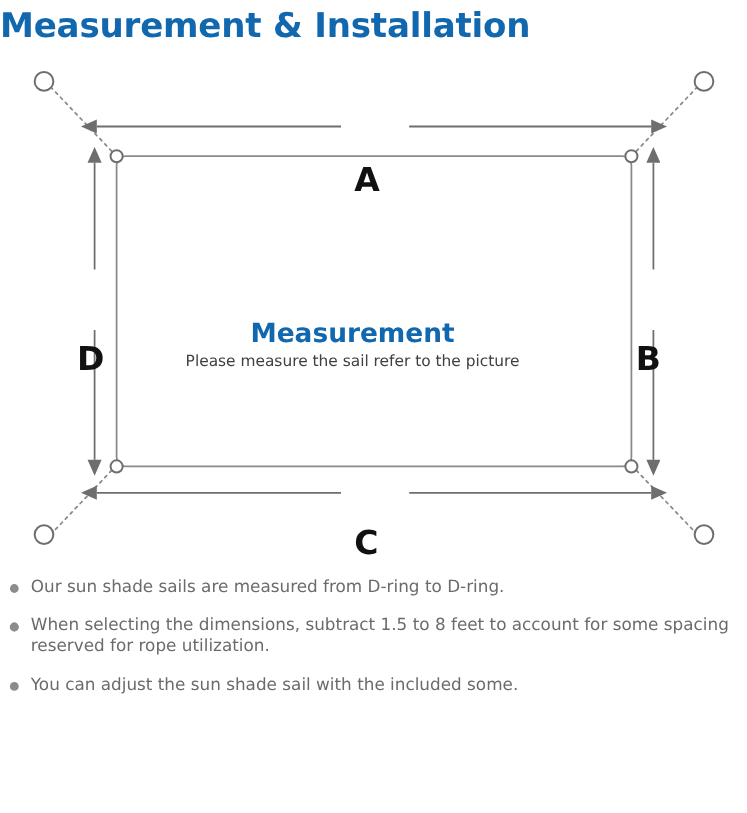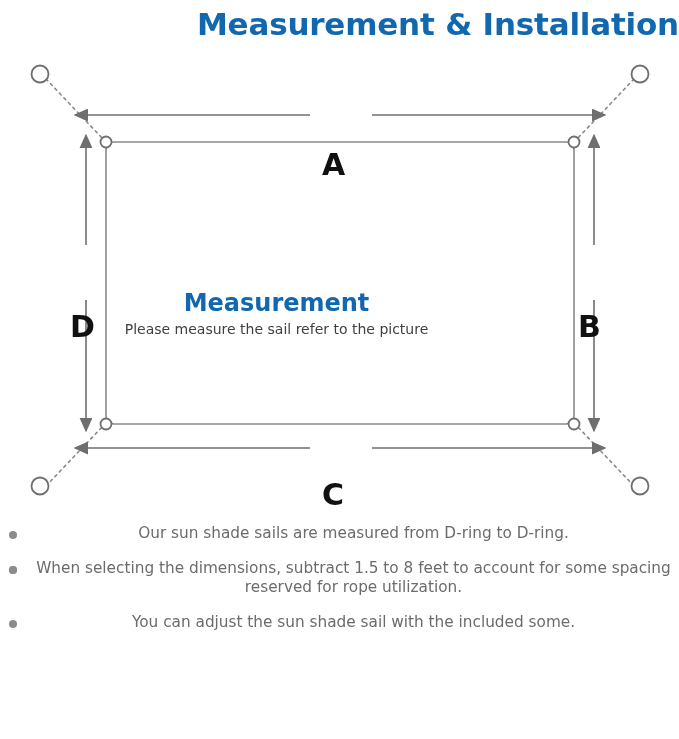--- a/index.html
+++ b/index.html
@@ -14,21 +14,21 @@
     font-family: "Liberation Sans", sans-serif;
     overflow: hidden;
   }
 
   
   #title {
     position: absolute;
     left: 0;
     top: 6px;
     width: 679px;
-    text-align: right;
+    text-align: left;
     font-size: 31px;
     font-weight: bold;
     color: #1268ae;
     letter-spacing: -0.2px;
     font-family: "DejaVu Sans", sans-serif;
     white-space: nowrap;
   }
 
   
   #diagram {
@@ -53,20 +53,21 @@
   #label-b { left: 578px; top: 262px; }
   #label-c { left: 322px; top: 430px; }
   #label-d { left: 70px;  top: 262px; }
 
   #center-text {
     position: absolute;
     left: 0;
     top: 240px;
     width: 553px;
     text-align: center;
+    padding-left: 44px;
   }
   #center-title {
     font-family: "DejaVu Sans", sans-serif;
     font-size: 24px;
     font-weight: bold;
     color: #1268ae;
     line-height: 1.1;
   }
   #center-sub {
     margin-top: 6px;
@@ -84,21 +85,20 @@
     width: 679px;
   }
   .note-item {
     position: relative;
     padding-left: 28px;
     margin-bottom: 15px;
     font-family: "DejaVu Sans", sans-serif;
     font-size: 15.3px;
     line-height: 1.28;
     color: #6b6b6b;
-    text-align: center;
   }
   .note-bullet {
     position: absolute;
     left: 9px;
     top: 7px;
     width: 8px;
     height: 8px;
     border-radius: 50%;
     background: #8c8c8c;
   }

